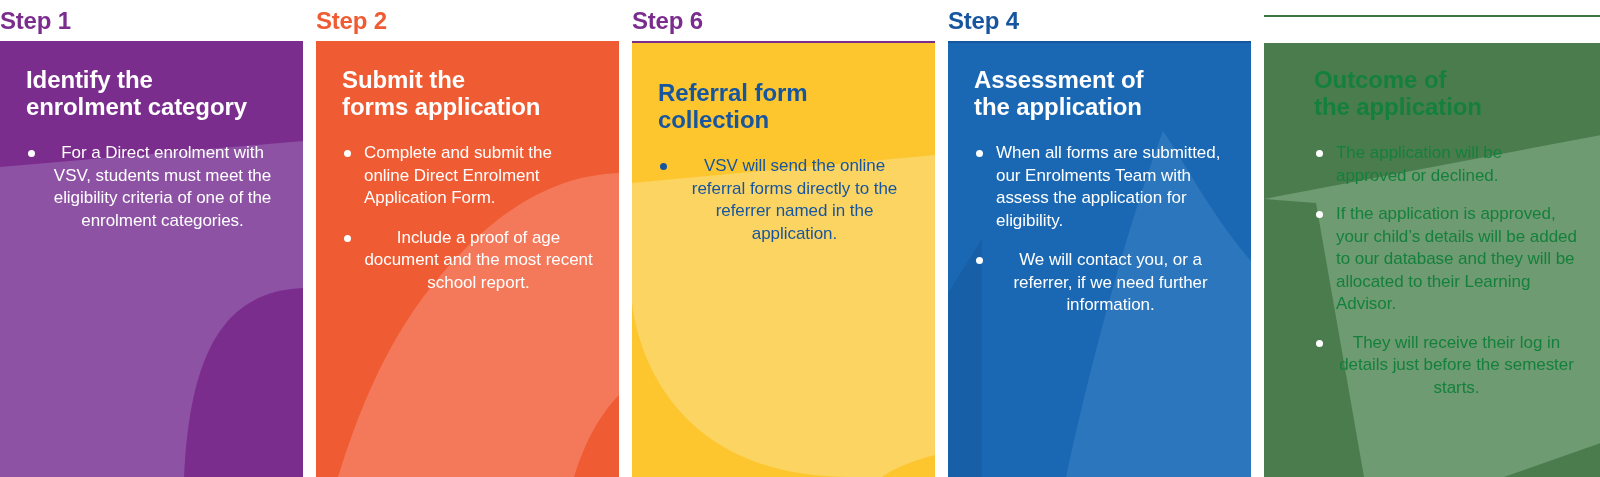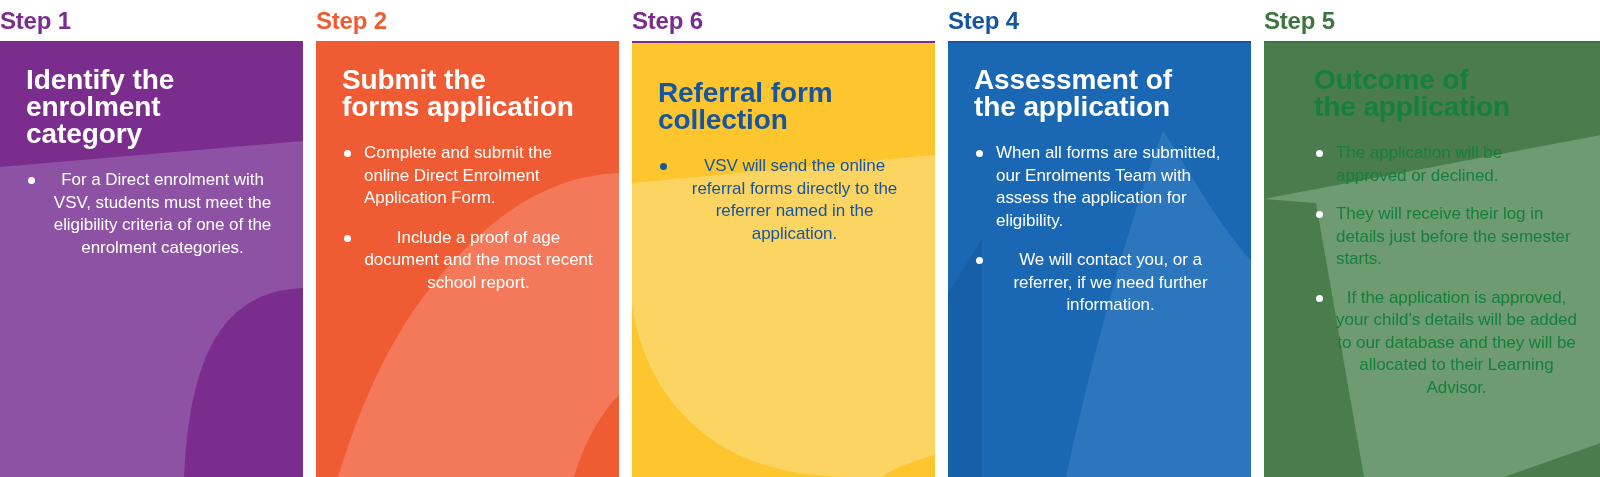--- a/index.html
+++ b/index.html
@@ -76,21 +76,21 @@
     display: block;
   }
   .card-content {
     position: relative;
     z-index: 2;
     padding: 23px 26px 0 26px;
     box-sizing: border-box;
   }
 
   .card-title {
-    font-size: 28px;
+    font-size: 24px;
     font-weight: bold;
     line-height: 27px;
     margin: 0 0 22px 0;
     letter-spacing: -0.1px;
     white-space: pre-line;
   }
 
   ul.bullets {
     list-style: none;
     margin: 0;
@@ -232,35 +232,34 @@
         <ul class="bullets">
           <li><span class="dot"></span><span>When all forms are submitted, our Enrolments Team with assess the application for eligibility.</span></li>
           <li><span class="dot"></span><span>We will contact you, or a referrer, if we need further information.</span></li>
         </ul>
       </div>
     </div>
   </section>
 
   <section class="step-col c5">
     <div class="step-head">
-      <div class="step-label">Step 5</div>
       <div class="step-rule"></div>
     </div>
     <div class="card">
       <svg class="card-deco" viewBox="0 0 337 434" preserveAspectRatio="none">
         <rect x="0" y="0" width="337" height="434" fill="#4A7C4E"></rect>
         <path d="M0,156 L337,92 L337,434 L0,434 Z" fill="#6E9B72"></path>
         <path d="M0,156 L52,160 L100,434 L0,434 Z" fill="#4A7C4E"></path>
         <path d="M337,400 L240,434 L337,434 Z" fill="#4A7C4E"></path>
       </svg>
       <div class="card-content">
         <h2 class="card-title">Outcome of
 the application</h2>
         <ul class="bullets">
           <li><span class="dot"></span><span>The application will be approved or declined.</span></li>
+          <li><span class="dot"></span><span>If the application is approved, your child’s details will be added to our database and they will be allocated to their Learning Advisor.</span></li>
           <li><span class="dot"></span><span>They will receive their log in details just before the semester starts.</span></li>
-          <li><span class="dot"></span><span>If the application is approved, your child’s details will be added to our database and they will be allocated to their Learning Advisor.</span></li>
         </ul>
       </div>
     </div>
   </section>
 
 </div>
 
 </body></html>

